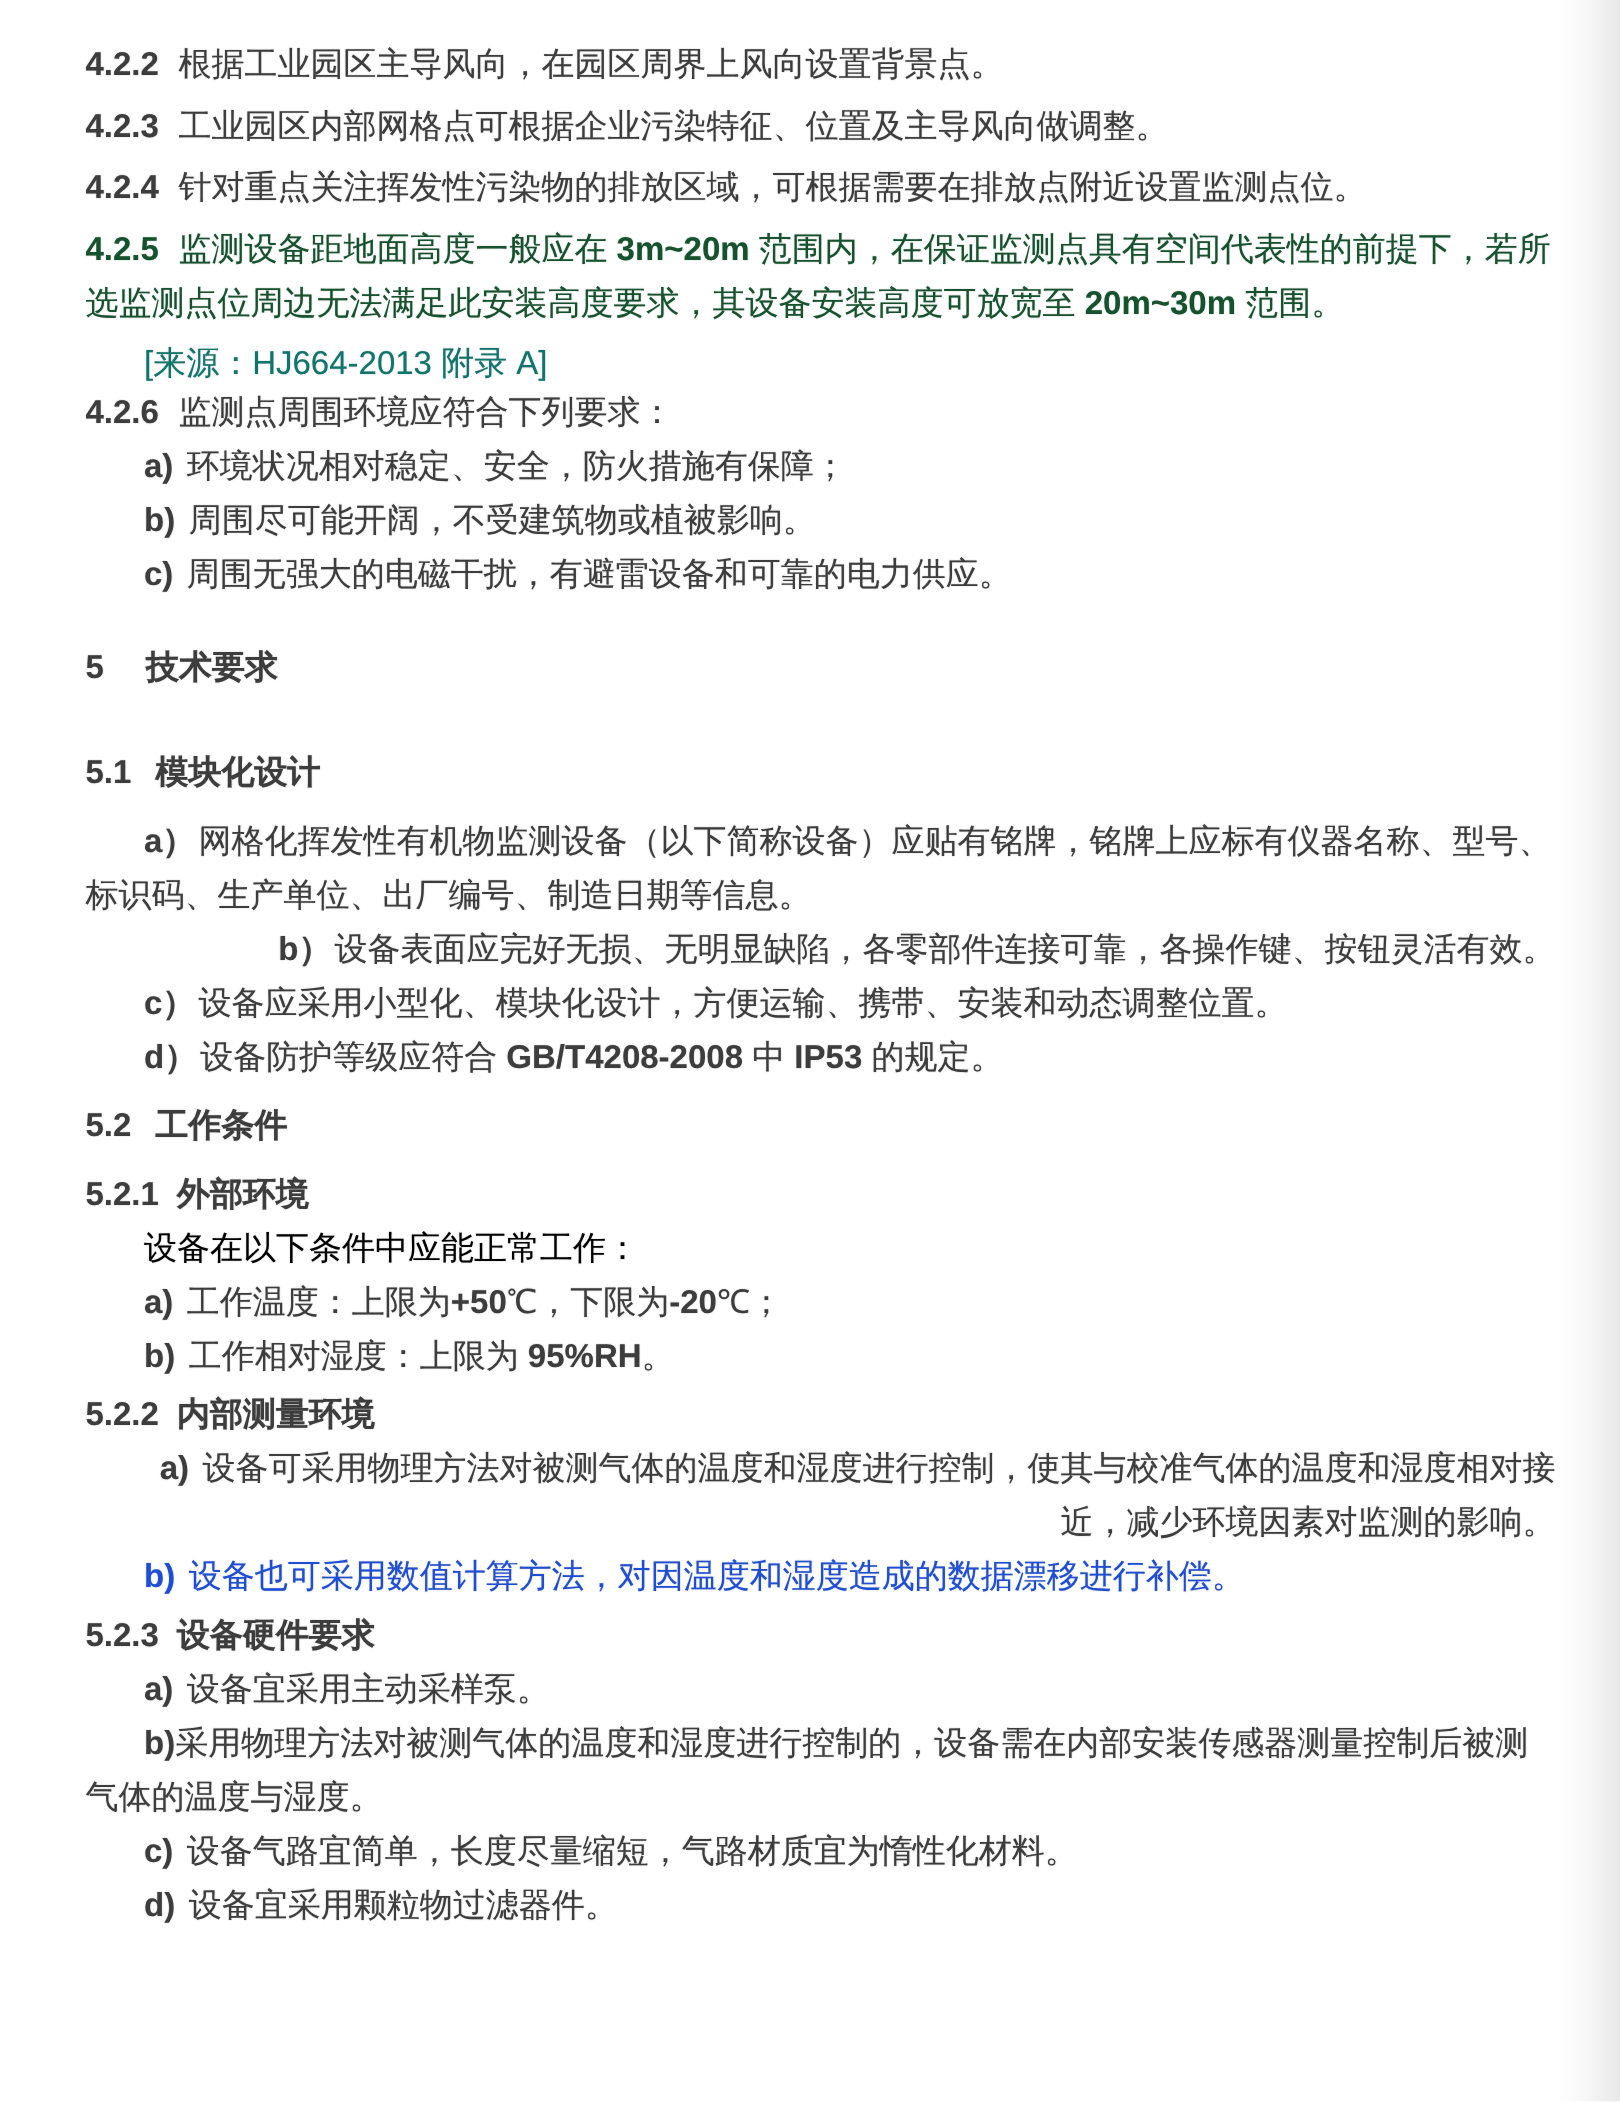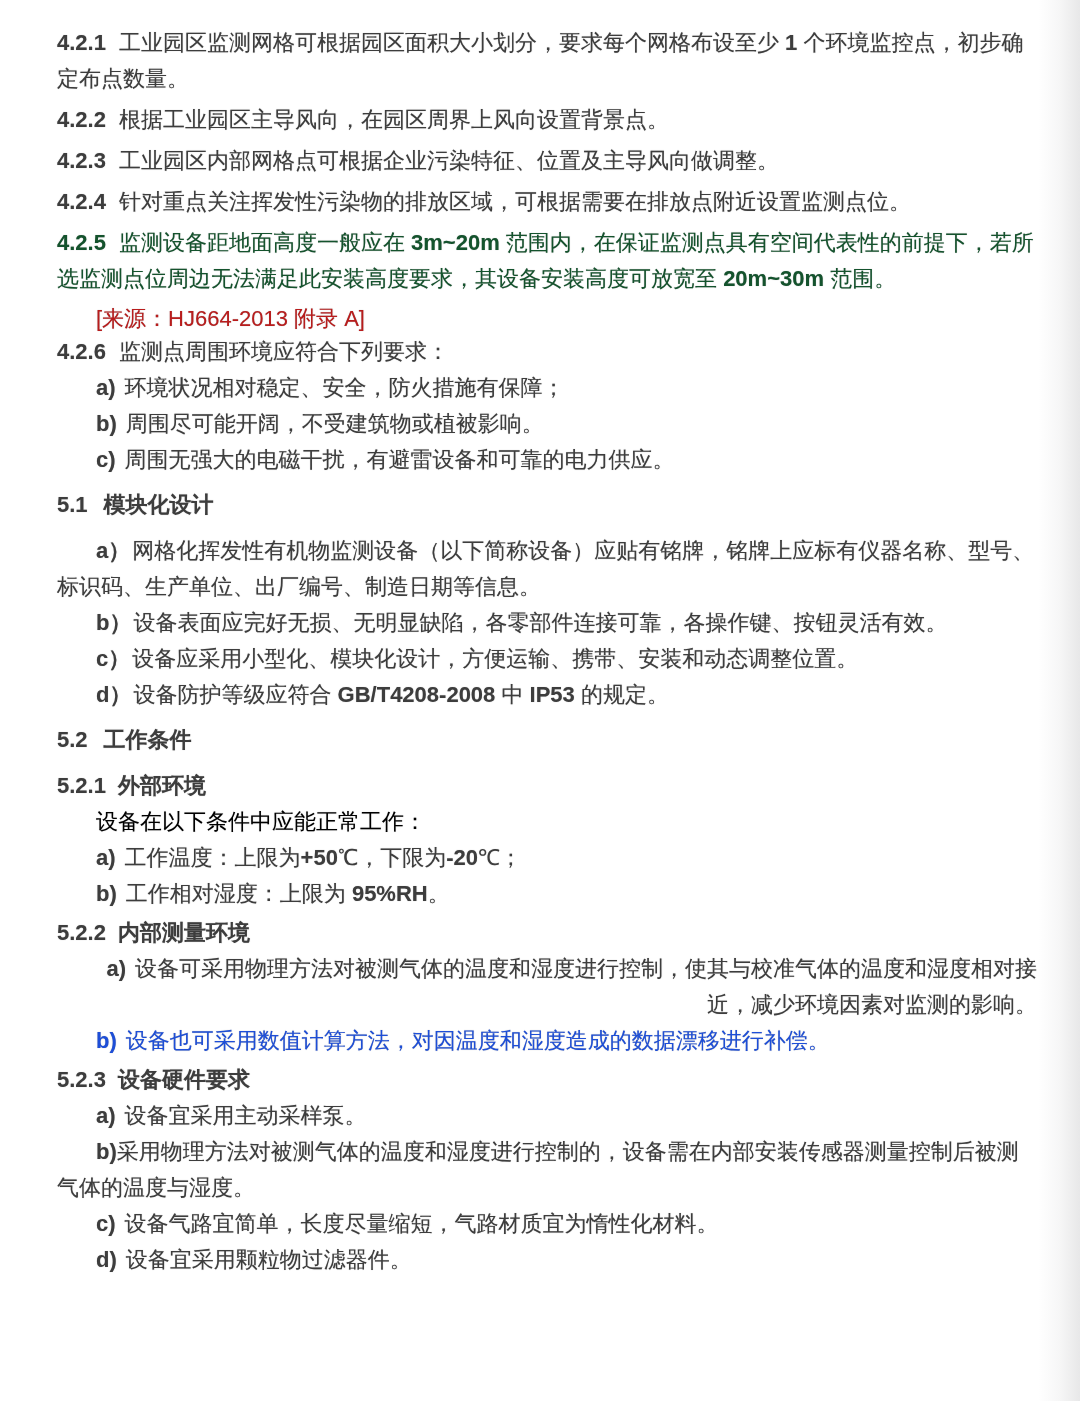--- a/index.html
+++ b/index.html
@@ -61,33 +61,33 @@
       rgba(90,90,95,0) 0%,
       rgba(90,90,95,0.05) 50%,
       rgba(90,90,95,0.14) 100%);
   }
 </style>
 </head>
 <body>
 
 <main class="page">
   <div>
-      <p class="para clause" style="color: rgb(61, 61, 61);"><span class="marker">4.2.1</span><span>工业园区监测网格可根据园区面积大小划分，要求每个网格布设至少 </span><span class="bold">1</span><span> 个环境监控点，初步确定布点数量。</span></p>
       <p class="para clause" style="color: rgb(61, 61, 61);"><span class="marker">4.2.2</span><span>根据工业园区主导风向，在园区周界上风向设置背景点。</span></p>
       <p class="para clause" style="color: rgb(61, 61, 61);"><span class="marker">4.2.3</span><span>工业园区内部网格点可根据企业污染特征、位置及主导风向做调整。</span></p>
       <p class="para clause" style="color: rgb(61, 61, 61);"><span class="marker">4.2.4</span><span>针对重点关注挥发性污染物的排放区域，可根据需要在排放点附近设置监测点位。</span></p>
       <p class="para clause" style="color: #14532d;"><span class="marker">4.2.5</span><span>监测设备距地面高度一般应在 </span><span class="bold">3m~20m</span><span> 范围内，在保证监测点具有空间代表性的前提下，若所选监测点位周边无法满足此安装高度要求，其设备安装高度可放宽至 </span><span class="bold">20m~30m</span><span> 范围。</span></p>
-      <p class="para source" style="color: #b91c1c;"><span>[来源：HJ664-2013 附录 A]</span></p>
+      <p class="para source" style="color: #0f766e;"><span>[来源：HJ664-2013 附录 A]</span></p>
       <p class="para clause" style="color: rgb(61, 61, 61);"><span class="marker">4.2.6</span><span>监测点周围环境应符合下列要求：</span></p>
       <p class="para list" style="color: rgb(61, 61, 61);"><span class="marker">a)</span><span>环境状况相对稳定、安全，防火措施有保障；</span></p>
       <p class="para list" style="color: rgb(61, 61, 61);"><span class="marker">b)</span><span>周围尽可能开阔，不受建筑物或植被影响。</span></p>
       <p class="para list" style="color: rgb(61, 61, 61);"><span class="marker">c)</span><span>周围无强大的电磁干扰，有避雷设备和可靠的电力供应。</span></p>
+      <p class="para h1" style="color: rgb(61, 61, 61);"><span class="marker">5</span><span>技术要求</span></p>
       <p class="para h2" style="color: rgb(61, 61, 61);"><span class="marker">5.1</span><span>模块化设计</span></p>
       <p class="para list2" style="color: rgb(61, 61, 61);"><span class="marker">a）</span><span>网格化挥发性有机物监测设备（以下简称设备）应贴有铭牌，铭牌上应标有仪器名称、型号、标识码、生产单位、出厂编号、制造日期等信息。</span></p>
-      <p class="para list2" style="color: rgb(61, 61, 61);"><span class="marker">b）</span><span>设备表面应完好无损、无明显缺陷，各零部件连接可靠，各操作键、按钮灵活有效。</span></p>
+      <p class="para list2" style="color: rgb(61, 61, 61); text-align: right;"><span class="marker">b）</span><span>设备表面应完好无损、无明显缺陷，各零部件连接可靠，各操作键、按钮灵活有效。</span></p>
       <p class="para list2" style="color: rgb(61, 61, 61);"><span class="marker">c）</span><span>设备应采用小型化、模块化设计，方便运输、携带、安装和动态调整位置。</span></p>
       <p class="para list2" style="color: rgb(61, 61, 61);"><span class="marker">d）</span><span>设备防护等级应符合 </span><span class="bold">GB/T4208-2008</span><span> 中 </span><span class="bold">IP53</span><span> 的规定。</span></p>
       <p class="para h2" style="color: rgb(61, 61, 61);"><span class="marker">5.2</span><span>工作条件</span></p>
       <p class="para h3" style="color: rgb(61, 61, 61);"><span class="marker">5.2.1</span><span>外部环境</span></p>
       <p class="para plain" style="color: #000000;"><span>设备在以下条件中应能正常工作：</span></p>
       <p class="para list" style="color: rgb(61, 61, 61);"><span class="marker">a)</span><span>工作温度：上限为</span><span class="bold">+50</span><span>℃，下限为</span><span class="bold">-20</span><span>℃；</span></p>
       <p class="para list" style="color: rgb(61, 61, 61);"><span class="marker">b)</span><span>工作相对湿度：上限为 </span><span class="bold">95%RH</span><span>。</span></p>
       <p class="para h3" style="color: rgb(61, 61, 61);"><span class="marker">5.2.2</span><span>内部测量环境</span></p>
       <p class="para list" style="color: rgb(61, 61, 61); text-align: right;"><span class="marker">a)</span><span>设备可采用物理方法对被测气体的温度和湿度进行控制，使其与校准气体的温度和湿度相对接近，减少环境因素对监测的影响。</span></p>
       <p class="para list" style="color: #1d4ed8;"><span class="marker">b)</span><span>设备也可采用数值计算方法，对因温度和湿度造成的数据漂移进行补偿。</span></p>

